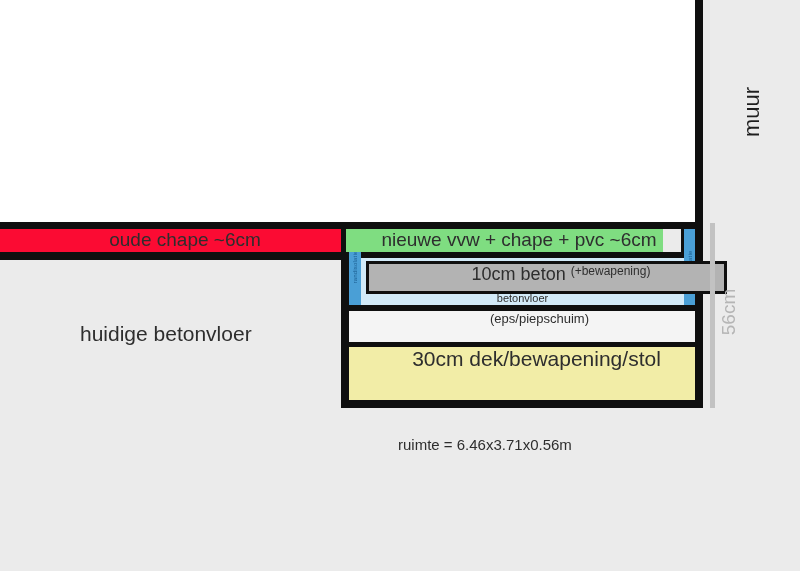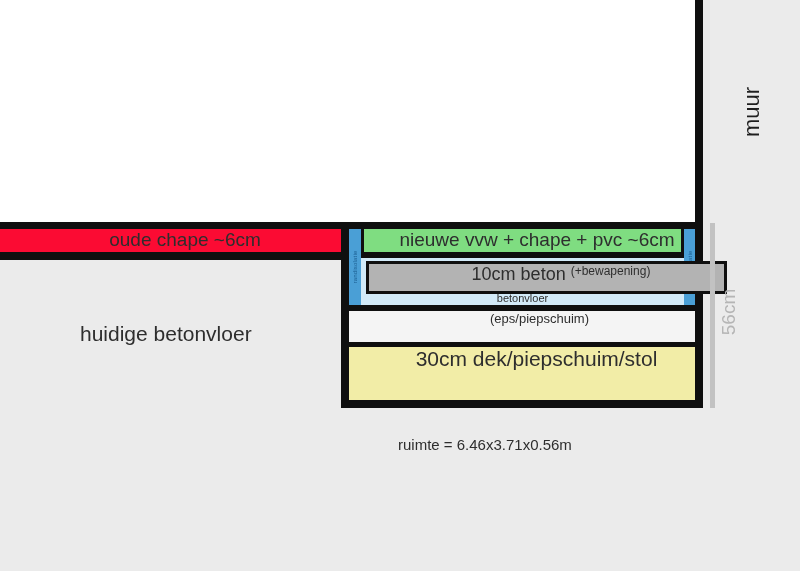--- a/index.html
+++ b/index.html
@@ -26,21 +26,21 @@
   .chape-line { left:0; top:252px; width:349px; height:8px; }
 
   
   .pit-left   { left:341px; top:229px; width:8px;  height:179px; }
   .pit-bottom { left:341px; top:400px; width:362px; height:8px; }
 
   
   .strip-left  { left:349px; top:229px; width:12px; height:76px; position:absolute; }
   .strip-right { left:684px; top:229px; width:11px; height:76px; position:absolute; }
   .sep-gl  { left:361px; top:229px; width:3px; height:23px; }
-  .green   { left:364px; top:229px; width:317px; height:23px; font-size:19px; }
+  .green   { left:346px; top:229px; width:317px; height:23px; font-size:19px; }
   .sep-gr  { left:681px; top:229px; width:3px; height:23px; }
   .hr1     { left:361px; top:252px; width:323px; height:6px; }
   .folie   { left:361px; top:258px; width:323px; height:47px; position:absolute; }
   .beton   { position:absolute; left:5px; top:3px; width:361px; height:33px;
              border:3px solid #0f0f0f; font-size:18px; }
   .folie-label { position:absolute; left:0; right:0; top:35px; height:12px;
                  text-align:center; font-size:11px; line-height:11px; }
   .hr2     { left:349px; top:305px; width:346px; height:6px; }
   .tempex  { left:349px; top:311px; width:346px; height:31px; font-size:19px; }
   .hr3     { left:349px; top:342px; width:346px; height:5px; }
@@ -106,21 +106,21 @@
     <div class="folie-label">betonvloer</div>
   </div>
   <div class="abs hr2 black" style="background-color: rgb(15, 15, 15);"></div>
 
   <div class="abs flexc tempex" style="background-color: rgb(244, 244, 244);">
     <span class="sub">(eps/piepschuim)</span>
   </div>
   <div class="abs hr3 black" style="background-color: rgb(15, 15, 15);"></div>
 
   <div class="abs flexc dek" style="background-color: rgb(242, 237, 167);">
-    <span>30cm dek/piepschuim/stol</span>
+    <span>30cm dek/bewapening/stol</span>
   </div>
 
   <div class="abs measure-bar" style="background-color: rgb(194, 194, 194);"></div>
   <div class="vwrap depth-wrap">
     <span class="vtext depth-text">56cm</span>
   </div>
 
   <div class="vwrap muur-wrap">
     <span class="vtext muur-text">muur</span>
   </div>

